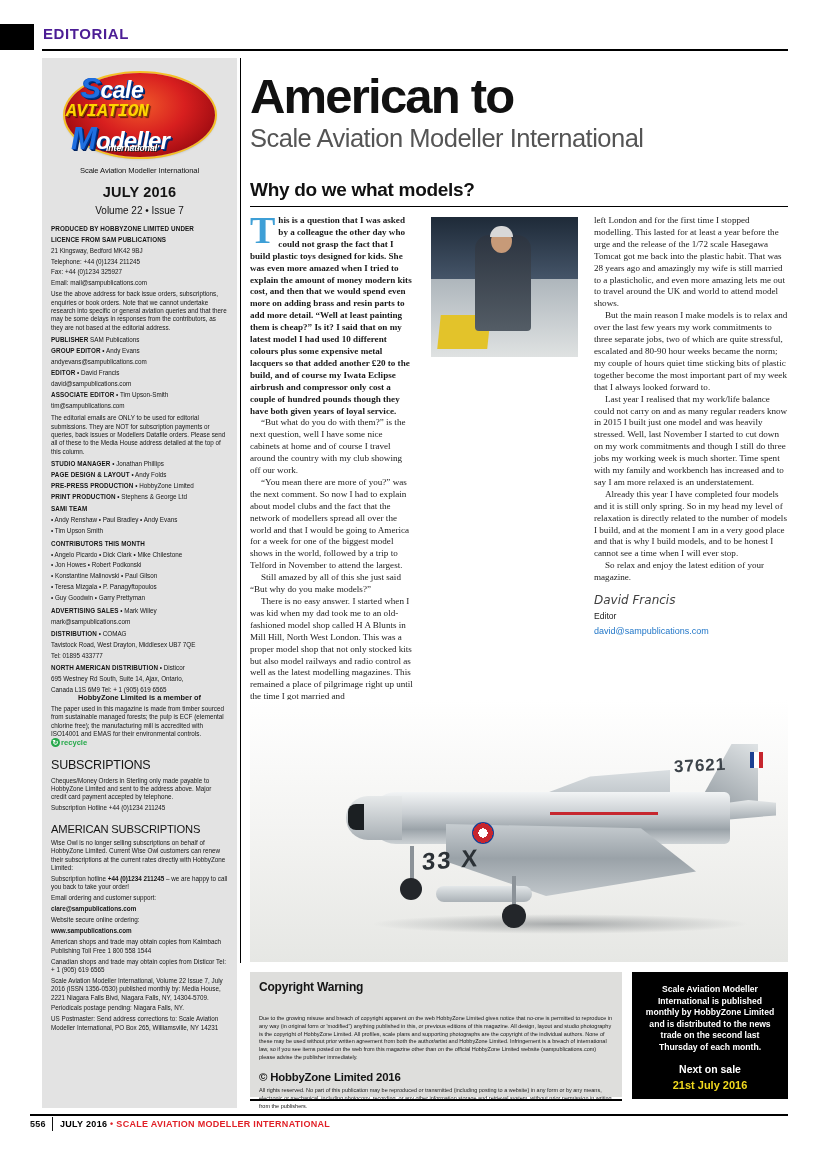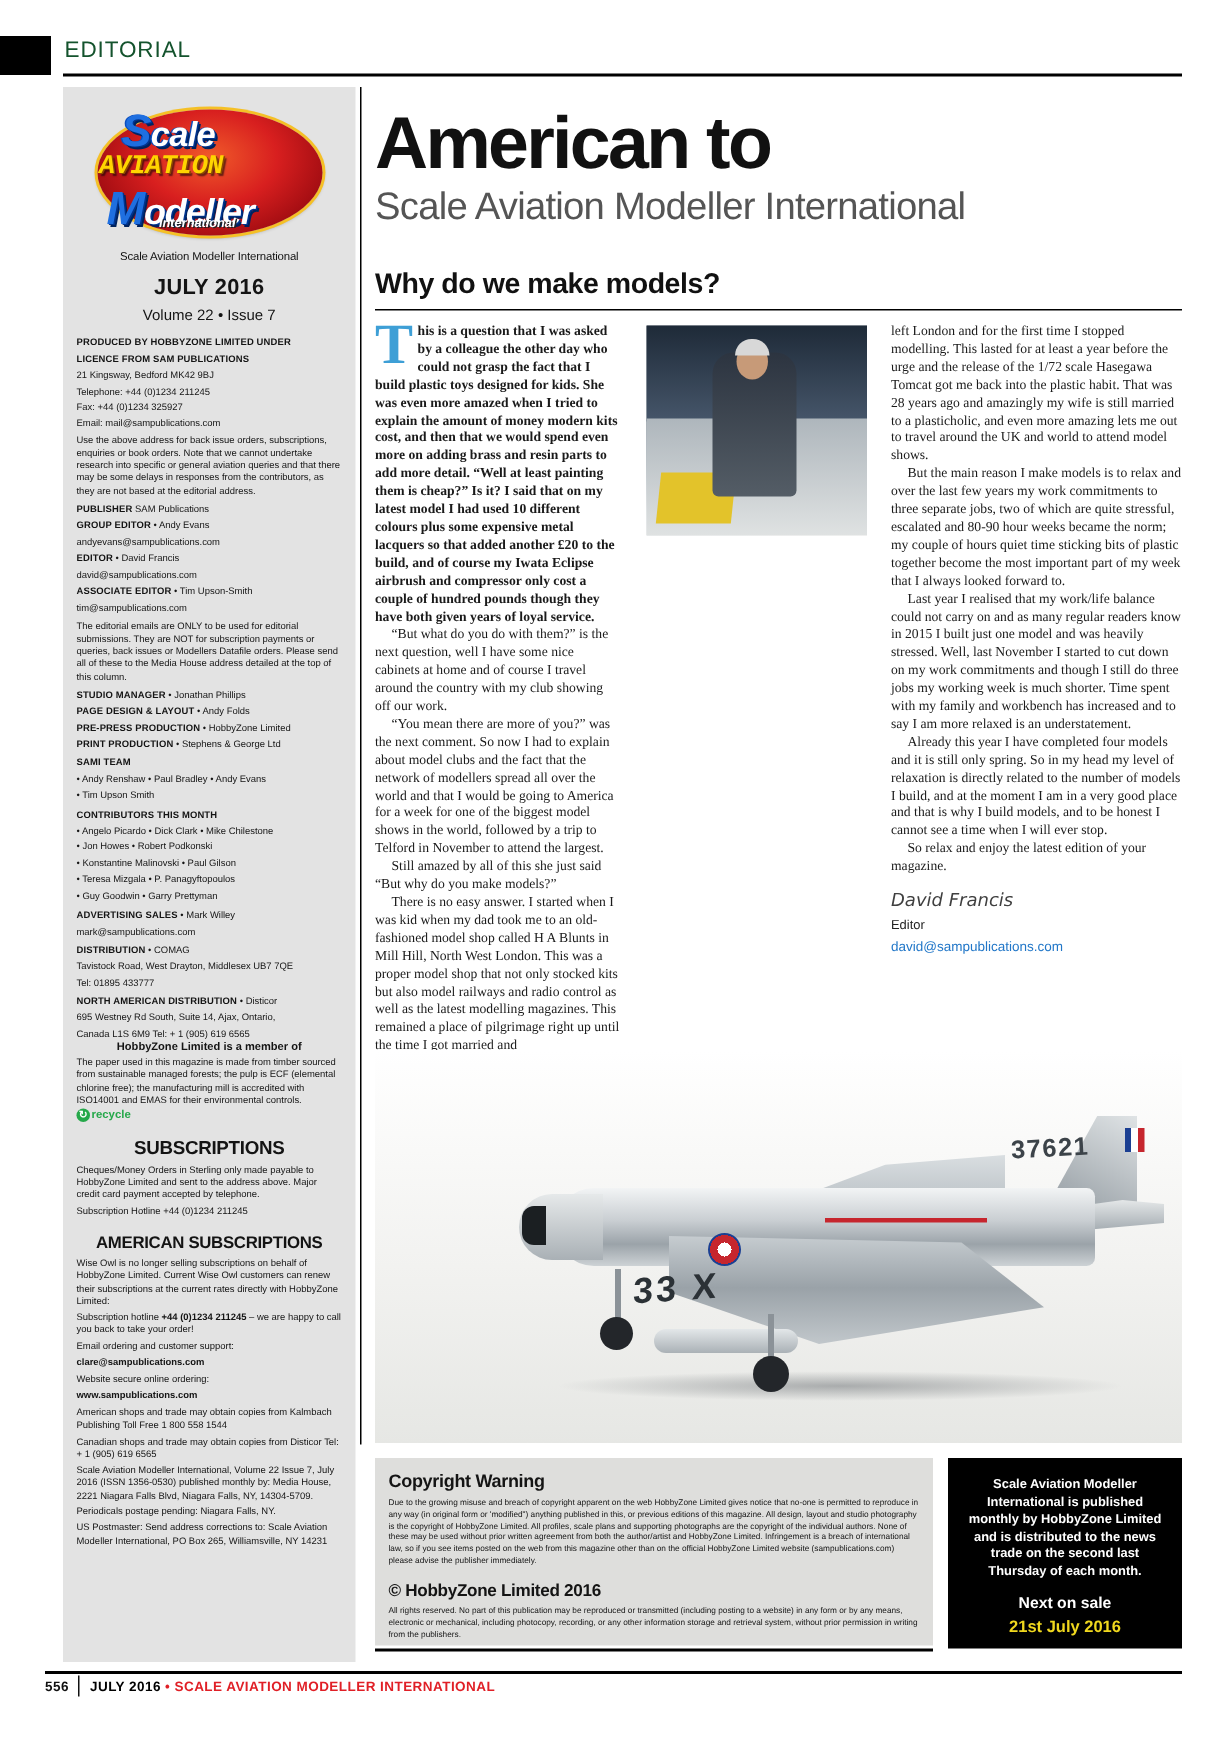--- a/index.html
+++ b/index.html
@@ -16,21 +16,21 @@
     position:absolute; left:0; top:24px; width:821px; height:26px;
   }
   .hdr-blackblock {
     position:absolute; left:0; top:0; width:34px; height:26px; background:#000;
   }
   .hdr-rule {
     position:absolute; left:42px; top:25px; width:746px; height:2px; background:#000;
   }
   .hdr-title {
     position:absolute; left:43px; top:1px;
-    font-size:15px; font-weight:normal; letter-spacing:0.6px; color:#14532d;
+    font-size:15px; font-weight:bold; letter-spacing:0.6px; color:#4c1d95;
   }
 
   
   .sidebar {
     position:absolute; left:42px; top:58px; width:195px; height:1050px;
     background:#e3e3e3; padding:8px 9px 8px 9px;
     font-size:6.3px; line-height:1.33; color:#141414;
   }
   .logo-wrap { width:100%; height:96px; position:relative; margin-top:2px; }
   .logo-oval {
@@ -68,21 +68,21 @@
   .issue-date {
     text-align:center; font-size:14.5px; font-weight:bold; margin-top:7px; letter-spacing:0.2px;
   }
   .issue-vol { text-align:center; font-size:10px; margin-top:2px; margin-bottom:7px; }
 
   .sb p { margin-bottom:2.6px; }
   .sb b, .sb strong { font-weight:bold; }
   .sb .hd { font-weight:bold; letter-spacing:0.1px; }
   .sb .blk { margin-bottom:4px; }
   .sb-h {
-    font-size:12.5px; font-weight:bold; letter-spacing:-0.2px; margin:9px 0 2.5px;text-align:center;
+    font-size:12.5px; font-weight:normal; letter-spacing:-0.2px; margin:9px 0 2.5px;
   }
   .sb-h.small { font-size:11.2px; }
 
   .toyhobby {
     position:relative; height:44px; margin-top:18px;
   }
   .th-box {
     position:absolute; right:2px; top:0; width:62px; text-align:center; line-height:1;
   }
   .th-top { font-size:4.2px; letter-spacing:2px; font-weight:bold; color:#222; }
@@ -218,21 +218,21 @@
     position:absolute; left:120px; top:214px; width:380px; height:20px;
     background:radial-gradient(ellipse at center, rgba(90,95,100,.45), rgba(255,255,255,0) 70%);
   }
 
   
   .copybox {
     position:absolute; left:250px; top:972px; width:372px; height:125px;
     background:#dededc; padding:7px 9px;
     font-size:5.5px; line-height:1.42; color:#141414;
   }
-  .copybox h3 { font-size:12px; letter-spacing:-0.2px; margin-bottom:3px; }
+  .copybox h3 { font-size:12px; letter-spacing:-0.2px; margin-bottom:19px; }
   .copybox h4 { font-size:11.4px; margin:7px 0 2px; letter-spacing:-0.2px; }
   .copy-rule { position:absolute; left:250px; top:1099px; width:372px; height:2px; background:#000; }
 
   .blackbox {
     position:absolute; left:632px; top:972px; width:156px; height:127px;
     background:#000; color:#fff; text-align:center; padding:12px 9px 8px;
     font-size:8.6px; line-height:1.34; font-weight:bold;
   }
   .blackbox .next { margin-top:9px; font-size:10.5px; }
   .blackbox .date { color:#f0d81e; font-size:11px; margin-top:2px; }
@@ -354,21 +354,21 @@
     <p>Scale Aviation Modeller International, Volume 22 Issue 7, July 2016 (ISSN 1356-0530) published monthly by: Media House, 2221 Niagara Falls Blvd, Niagara Falls, NY, 14304-5709.</p>
     <p>Periodicals postage pending: Niagara Falls, NY.</p>
     <p>US Postmaster: Send address corrections to: Scale Aviation Modeller International, PO Box 265, Williamsville, NY 14231</p>
   </div>
 
   <div class="vrule"></div>
 
   <div class="main">
     <div class="title-main">American to</div>
     <div class="title-sub">Scale Aviation Modeller International</div>
-    <div class="sect-title">Why do we make models?</div>
+    <div class="sect-title">Why do we what models?</div>
     <div class="sect-rule"></div>
 
     <div class="cols">
 
       <div class="photo">
         <div class="ph-sky"></div>
         <div class="ph-wing"></div>
         <div class="ph-yellow"></div>
         <div class="ph-person"></div>
         <div class="ph-head"></div>

